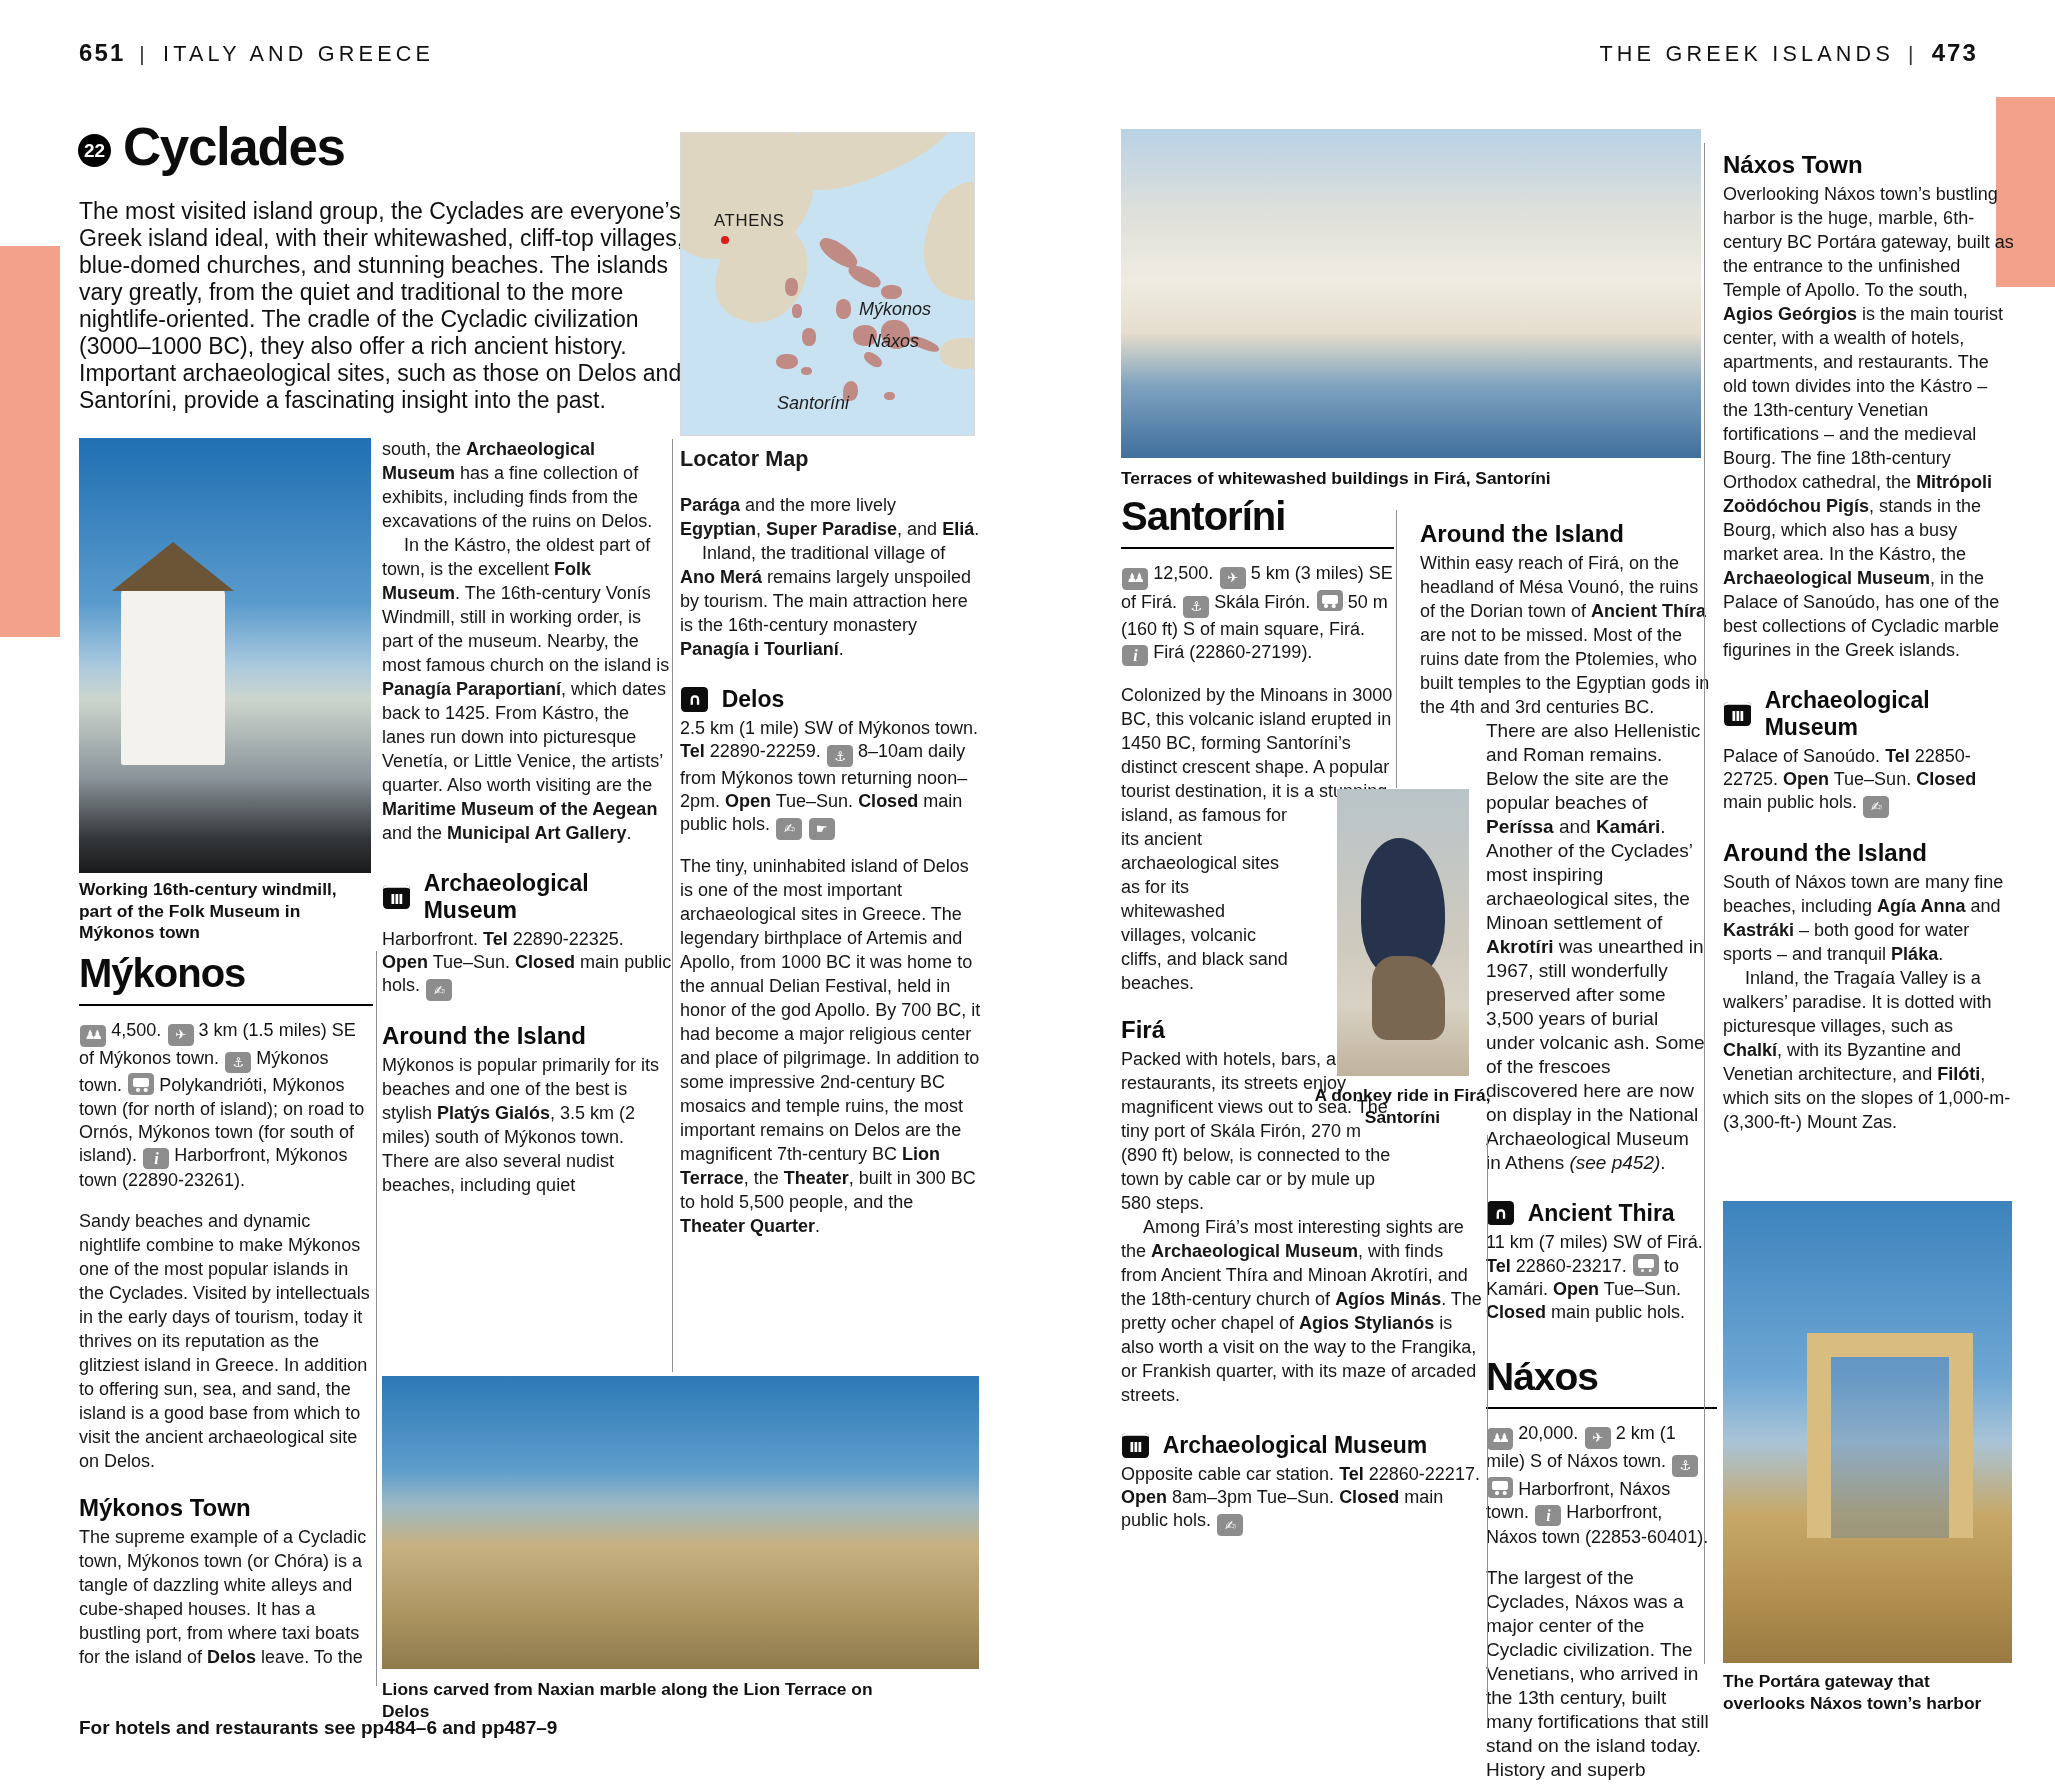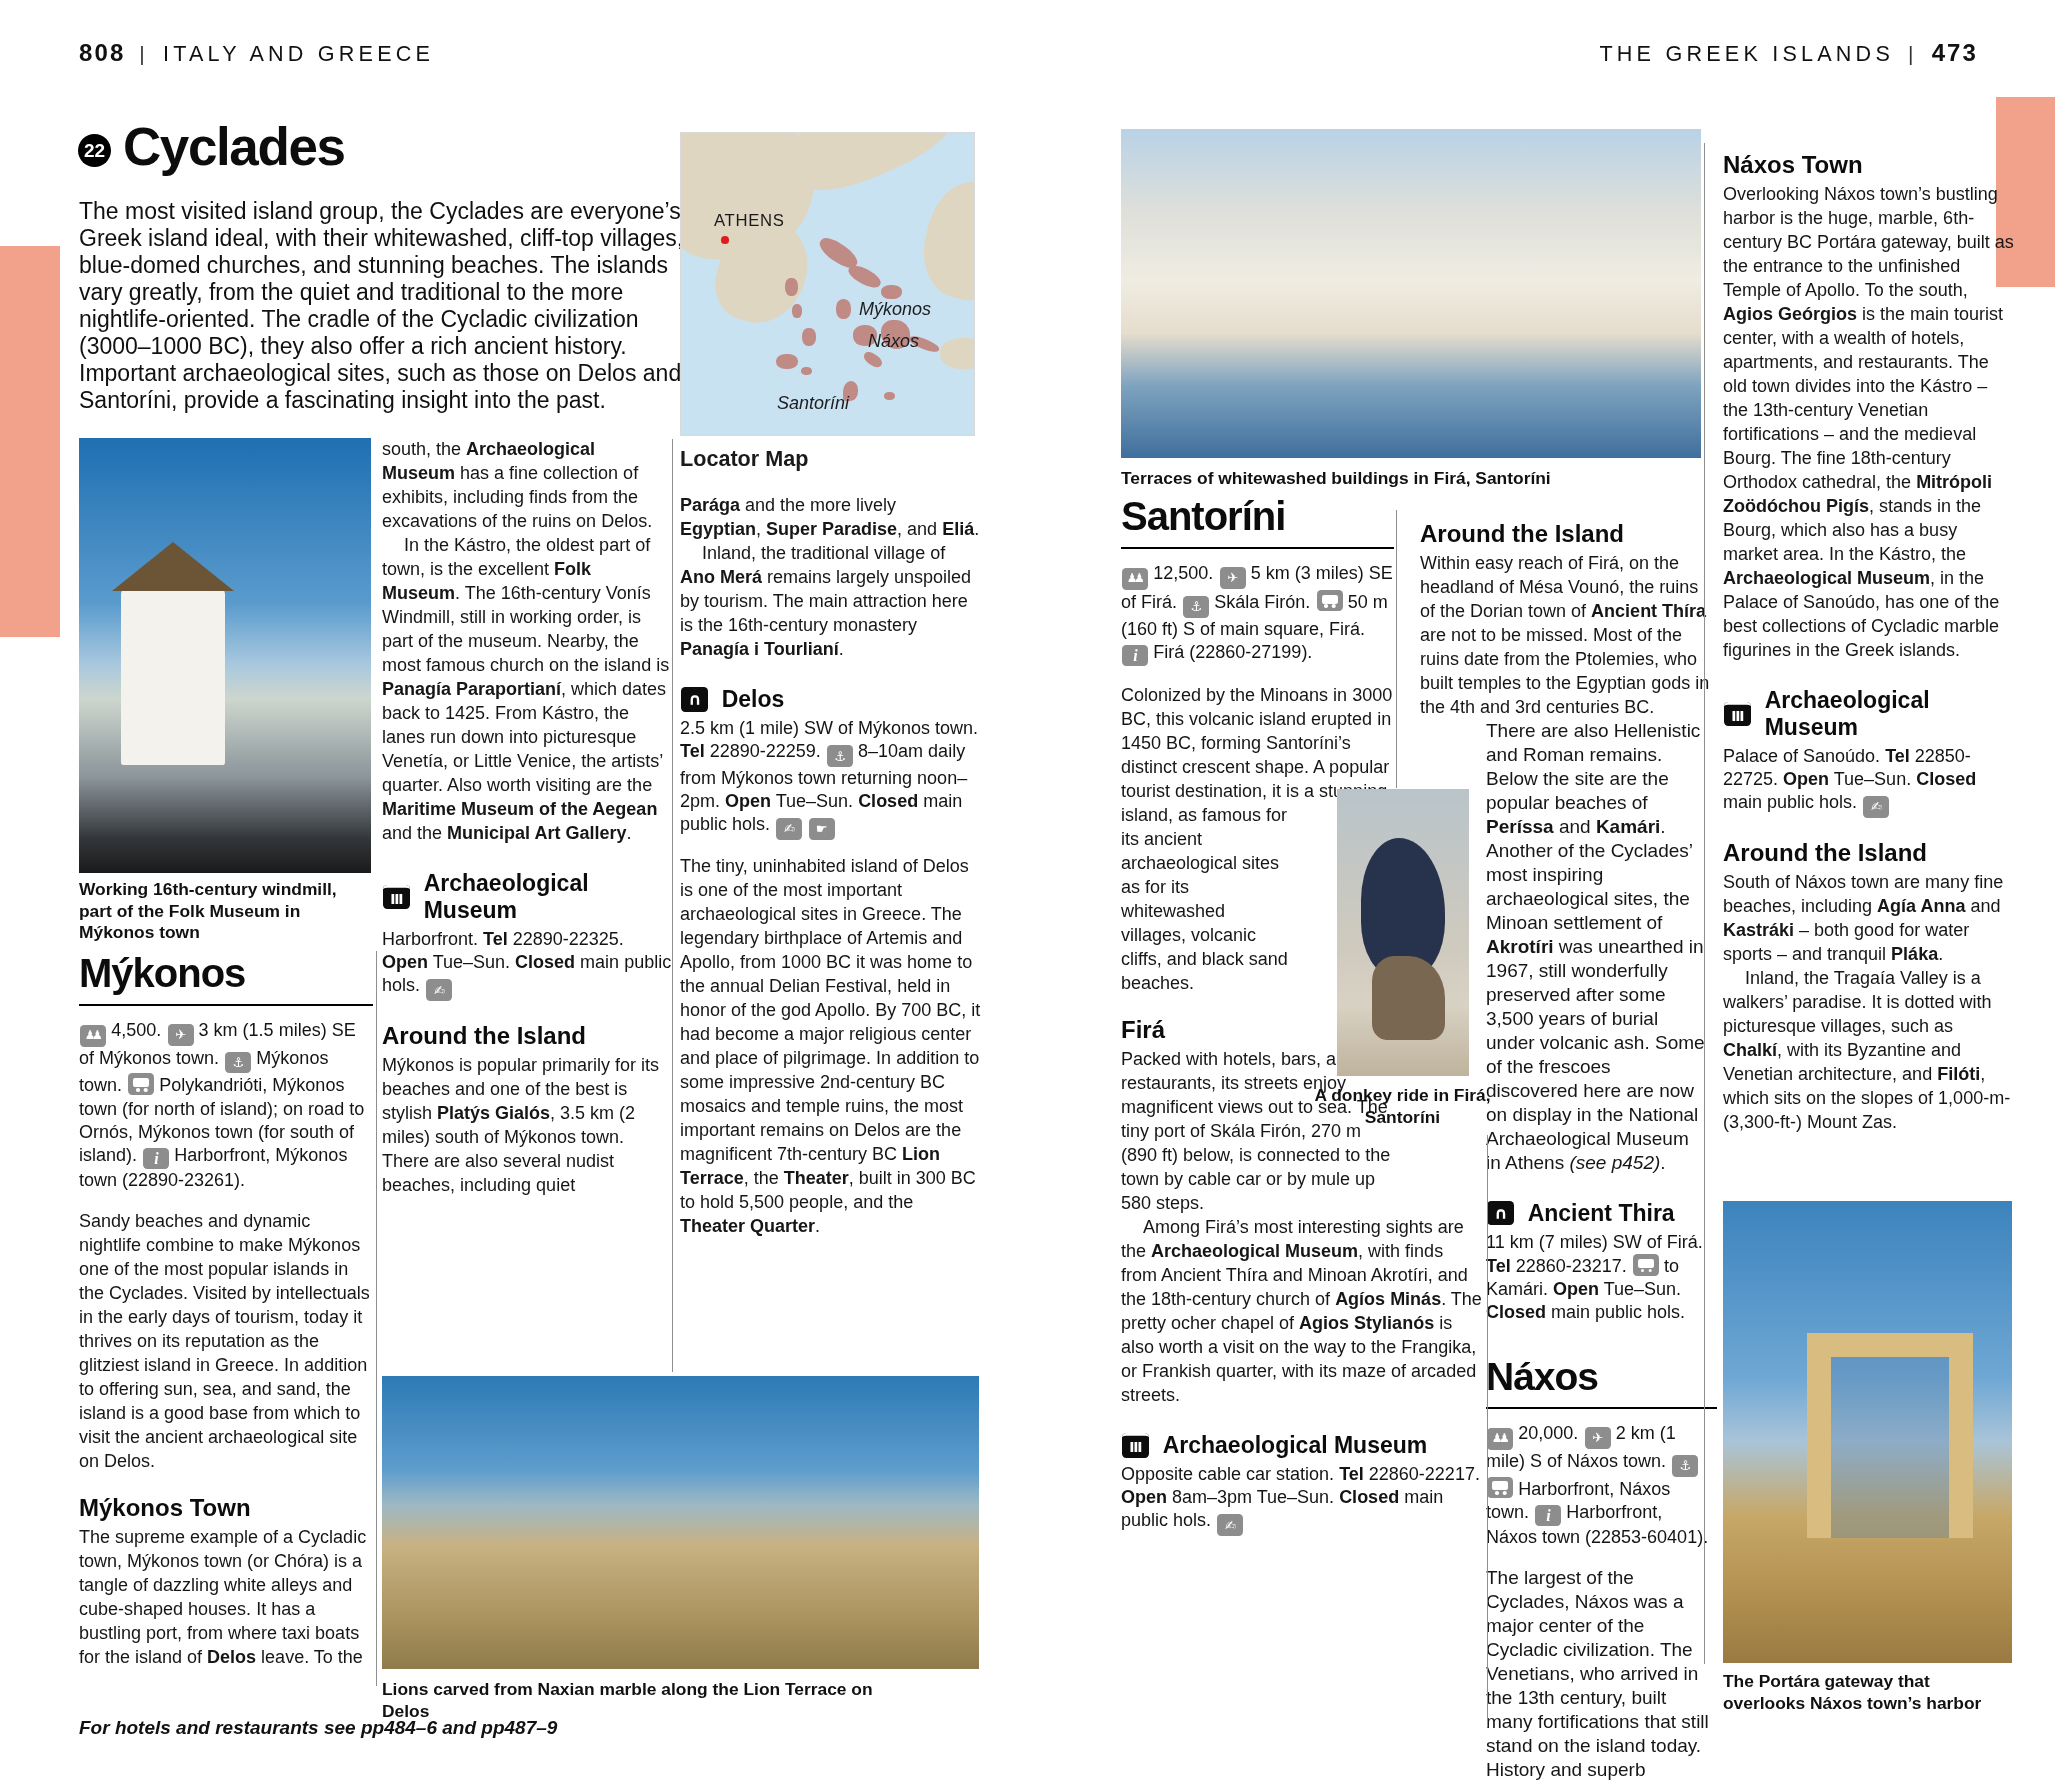--- a/index.html
+++ b/index.html
@@ -93,29 +93,29 @@
   #cap-donkey{left:1314px;top:1085px;width:177px;text-align:center}
   #cap-portara{left:1723px;top:1671px;width:289px}
   
   .vrule{position:absolute;width:1.4px;background:#8f8f8f}
   #vr1{left:376px;top:951px;height:735px}
   #vr2{left:672px;top:439px;height:933px}
   #vr3{left:1396px;top:510px;height:278px}
   #vr4{left:1487px;top:1135px;height:592px}
   #vr5{left:1704px;top:143px;height:1521px}
   
-  #footer{position:absolute;left:79px;top:1717px;font-size:19px;font-weight:bold;font-style:italic;color:#111}
+  #footer{position:absolute;left:79px;top:1717px;font-size:19px;font-weight:bold;color:#111}
 </style>
 </head>
 <body data-name="guidebook-spread">
 
 <div class="tab" id="tab-left" data-name="left-thumb-tab"></div>
 <div class="tab" id="tab-right" data-name="right-thumb-tab"></div>
 
-<div class="runhead" id="hdr-left" data-name="left-running-head"><span class="num" data-name="left-page-number">808</span><span class="sep" data-name="header-divider">|</span><span data-name="left-section-title">ITALY AND GREECE</span></div>
+<div class="runhead" id="hdr-left" data-name="left-running-head"><span class="num" data-name="left-page-number">651</span><span class="sep" data-name="header-divider">|</span><span data-name="left-section-title">ITALY AND GREECE</span></div>
 <div class="runhead" id="hdr-right" data-name="right-running-head"><span data-name="right-section-title">THE GREEK ISLANDS</span><span class="sep" data-name="header-divider">|</span><span class="num" data-name="right-page-number">473</span></div>
 
 <div id="badge" data-name="chapter-number-badge">22</div>
 <h1 data-name="page-title">Cyclades</h1>
 <div id="intro" data-name="intro-paragraph">The most visited island group, the Cyclades are everyone’s Greek island ideal, with their whitewashed, cliff-top villages, blue-domed churches, and stunning beaches. The islands vary greatly, from the quiet and traditional to the more nightlife-oriented. The cradle of the Cycladic civilization (3000–1000 BC), they also offer a rich ancient history. Important archaeological sites, such as those on Delos and Santoríni, provide a fascinating insight into the past.</div>
 
 <div id="map" data-name="locator-map">
   <div class="land" data-name="map-mainland" style="left:-17.4px;top:-24.4px;width:150px;height:150px;border-radius:25% 60% 65% 40%"></div>
   <div class="land" data-name="map-peninsula" style="left:38px;top:87px;width:87px;height:104px;border-radius:40% 55% 60% 45%;transform:rotate(18deg)"></div>
   <div class="land" data-name="map-euboea" style="left:97px;top:-38px;width:188px;height:80px;border-radius:45%;transform:rotate(-24deg)"></div>

